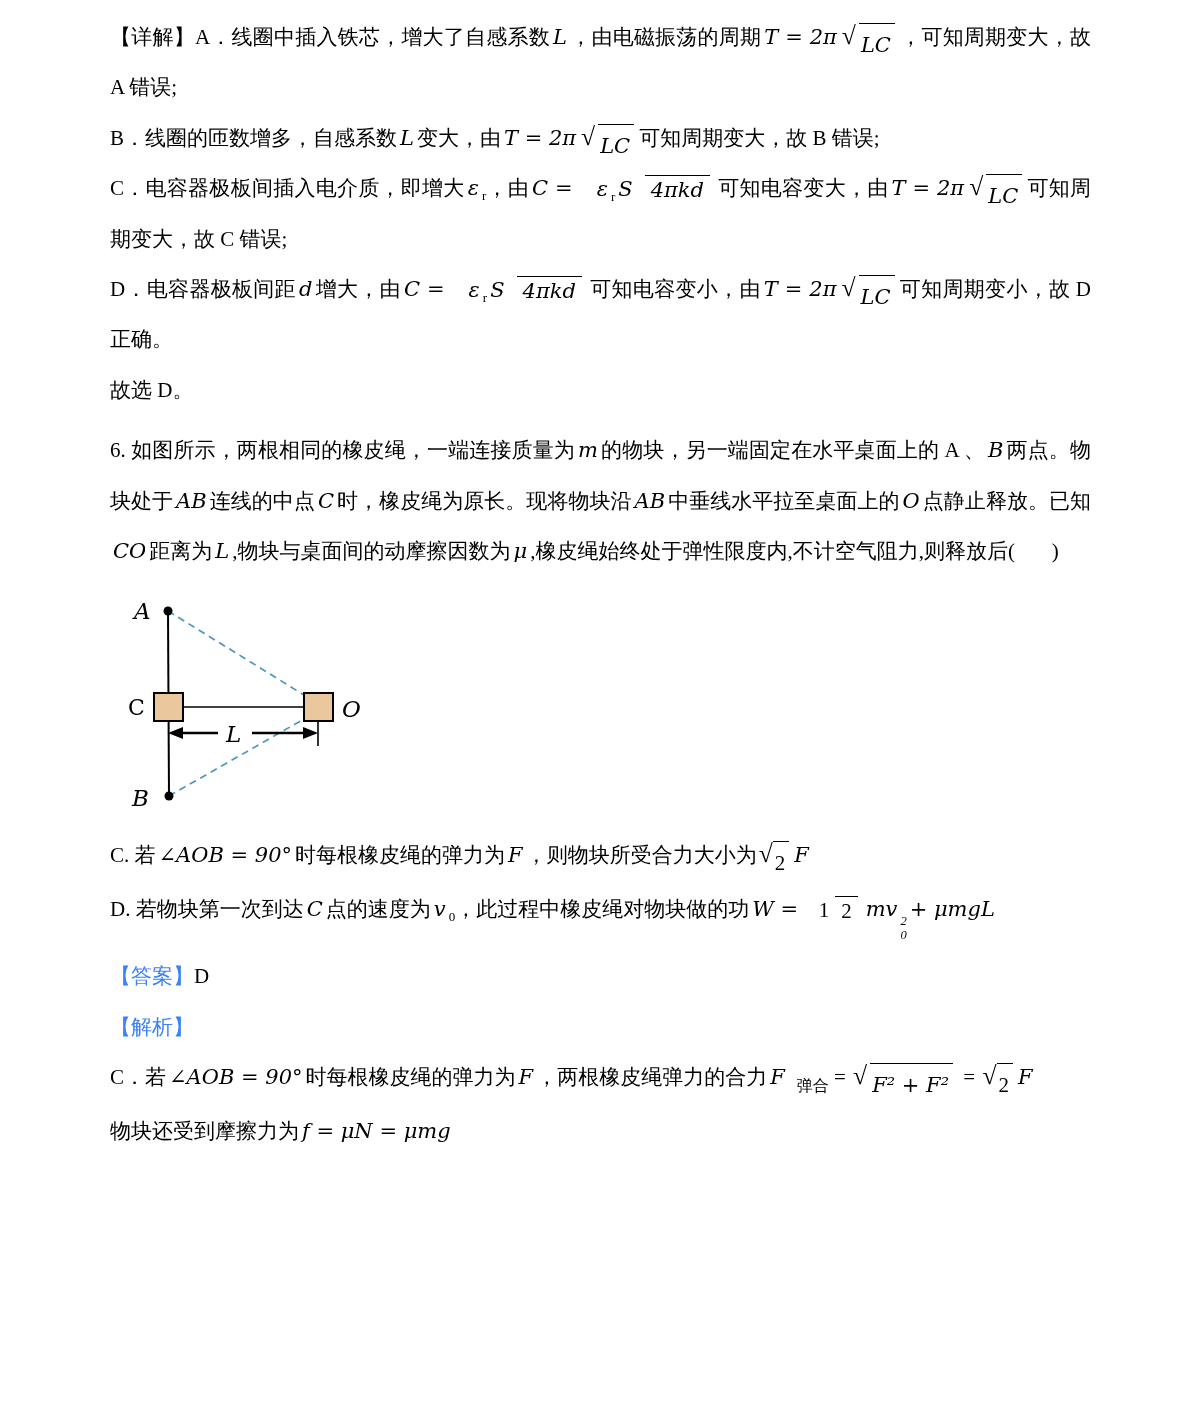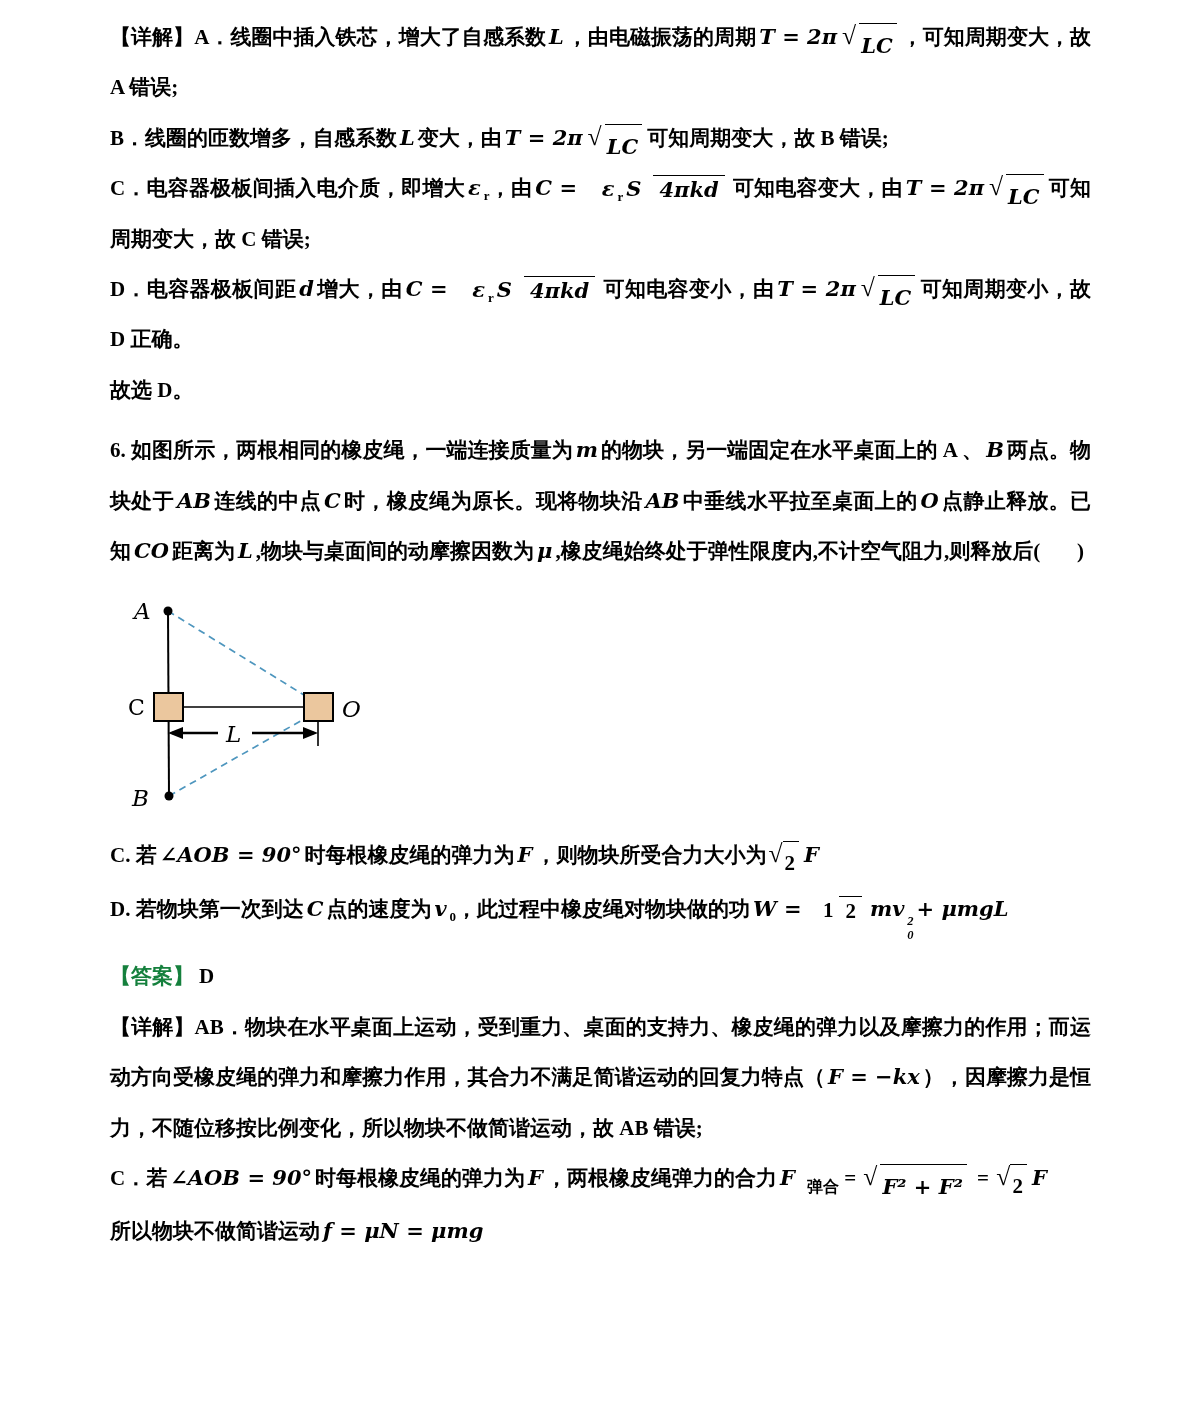--- a/index.html
+++ b/index.html
@@ -2,33 +2,33 @@
 <html><head>
 <meta charset="utf-8">
 <style>
   html,body{margin:0;padding:0;}
   body{
     width:1191px;height:1427px;overflow:hidden;
     background:#ffffff;color:#000;
     font-family:"Liberation Serif","DejaVu Serif",serif;
   }
   .doc{padding:12px 100px 0 110px;font-size:21px;}
-  p{margin:0;line-height:2.4;text-align:justify;font-weight:bold;}
+  p{margin:0;line-height:2.4;text-align:justify;}
   .mi{font-style:italic;font-family:"DejaVu Serif","Liberation Serif",serif;margin:0 3px;white-space:nowrap;}
   .rm{white-space:nowrap;}
   .sb{font-size:13px;font-style:normal;}
   .subcjk{font-size:16px;vertical-align:-7px;margin-left:9px;}
   .frac{display:inline-flex;flex-direction:row;align-items:flex-start;vertical-align:middle;margin:0 5px;line-height:1.35;text-align:center;}
   .fnum,.fden{padding:0 6px;}
   .fden{border-top:1.6px solid #000;}
   .sqrt{display:inline-flex;align-items:flex-start;margin:0 2px;line-height:1.3;white-space:nowrap;}
   .rsign{font-size:1.22em;line-height:1.05;font-style:normal;}
   .rbar{border-top:1.6px solid #000;padding:8px 4px 0 2px;line-height:1.3;}
   .ss{display:inline-flex;flex-direction:column;align-items:flex-start;font-size:12.5px;line-height:1.15;vertical-align:-9px;font-style:italic;}
-  .blue{color:#15803d;margin-right:5px;}
+  .blue{color:#3b82f6;}
   .diagram-wrap{margin:10px 0 8px 6px;}
   .opt{line-height:2.1;margin:9px 0;}
   .gap-top{margin-top:10px;}
 </style>
 </head>
 <body>
 
 <div class="doc">
 
   <p><span>【详解】A．线圈中插入铁芯，增大了自感系数</span><span class="mi">L</span><span>，由电磁振荡的周期</span><span class="mi">T = 2π</span><span class="sqrt">
@@ -98,26 +98,26 @@
       </span><span class="mi">F</span></p>
   <p class="opt"><span>D. 若物块第一次到达</span><span class="mi">C</span><span>点的速度为</span><span class="mi">v</span><sub class="sb">0</sub><span>，此过程中橡皮绳对物块做的功</span><span class="mi">W = </span><span class="frac">
         <span class="fnum rm">1</span>
         <span class="fden rm">2</span>
       </span><span class="mi">mv</span><span class="ss">
         <span>2</span>
         <span>0</span>
       </span><span class="mi">+ μmgL</span></p>
 
   <p><span class="blue">【答案】</span><span>D</span></p>
+  <p><span class="blue">【解析】</span></p>
 
-  <p><span>【详解】AB．物块在水平桌面上运动，受到重力、桌面的支持力、橡皮绳的弹力以及摩擦力的作用；而运动方向受橡皮绳的弹力和摩擦力作用，其合力不满足简谐运动的回复力特点（</span><span class="mi">F = −kx</span><span>），因摩擦力是恒力，不随位移按比例变化，所以物块不做简谐运动，故 AB 错误;</span></p>
 
   <p><span>C．若</span><span class="mi">∠AOB = 90°</span><span>时每根橡皮绳的弹力为</span><span class="mi">F</span><span>，两根橡皮绳弹力的合力</span><span class="mi">F</span><sub class="subcjk">弹合</sub><span class="rm"> = </span><span class="sqrt">
         <span class="rsign">√</span>
         <span class="rbar mi">F² + F²</span>
       </span><span class="rm"> = </span><span class="sqrt">
         <span class="rsign">√</span>
         <span class="rbar rm">2</span>
       </span><span class="mi">F</span></p>
 
-  <p><span>所以物块不做简谐运动</span><span class="mi">f = μN = μmg</span></p>
+  <p><span>物块还受到摩擦力为</span><span class="mi">f = μN = μmg</span></p>
 
 </div>
 
 </body></html>

